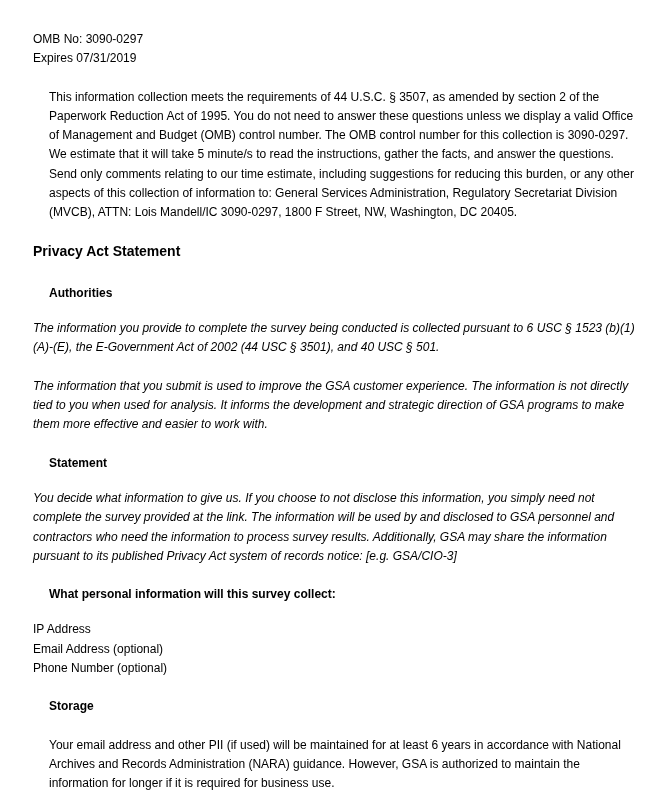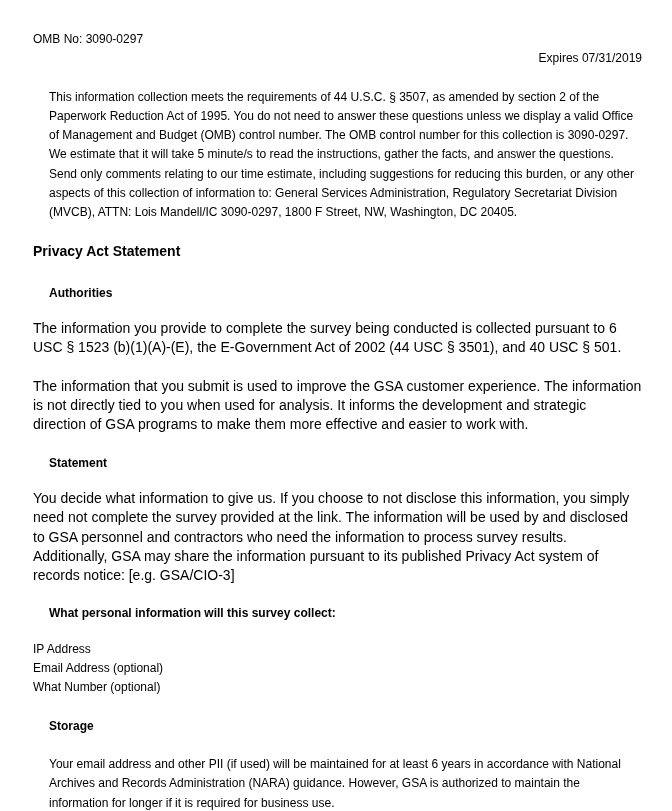--- a/index.html
+++ b/index.html
@@ -44,41 +44,42 @@
   .block {
     margin: 0 0 19px 0;
   }
   .block-heading {
     font-size: 12px;
     line-height: 19.3px;
     font-weight: bold;
     margin: 16px;
   }
   .block-body {
-    font-size: 14px;
+    font-size: 12px;
     line-height: 19.3px;
     margin: 0;
+    font-style: italic;
   }
   .info-list {
     margin: 0 0 19px 0;
   }
   .info-item {
     font-size: 12px;
     line-height: 19.3px;
     margin: 0;
   }
 </style>
 </head>
 <body>
 
 <div class="page">
 
 
   <p class="line">OMB No: 3090-0297</p>
-  <p class="line" style="margin-bottom:19px;text-align:right;">Expires 07/31/2019</p>
+  <p class="line" style="margin-bottom:19px;">Expires 07/31/2019</p>
 
   <p class="para">This information collection meets the requirements of 44 U.S.C. § 3507, as amended by section 2 of the Paperwork Reduction Act of 1995. You do not need to answer these questions unless we display a valid Office of Management and Budget (OMB) control number. The OMB control number for this collection is 3090-0297. We estimate that it will take 5 minute/s to read the instructions, gather the facts, and answer the questions. Send only comments relating to our time estimate, including suggestions for reducing this burden, or any other aspects of this collection of information to: General Services Administration, Regulatory Secretariat Division (MVCB), ATTN: Lois Mandell/IC 3090-0297, 1800 F Street, NW, Washington, DC 20405.</p>
 
   <h1 class="doc-title second">Privacy Act Statement</h1>
 
   <div class="block">
     <p class="block-heading">Authorities</p>
     <p class="block-body">The information you provide to complete the survey being conducted is collected pursuant to 6 USC § 1523 (b)(1)(A)-(E), the E-Government Act of 2002 (44 USC § 3501), and 40 USC § 501.</p>
   </div>
 
@@ -88,21 +89,21 @@
 
   <div class="block">
     <p class="block-heading">Statement</p>
     <p class="block-body">You decide what information to give us. If you choose to not disclose this information, you simply need not complete the survey provided at the link. The information will be used by and disclosed to GSA personnel and contractors who need the information to process survey results. Additionally, GSA may share the information pursuant to its published Privacy Act system of records notice: [e.g. GSA/CIO-3]</p>
   </div>
 
   <div class="info-list">
     <p class="block-heading">What personal information will this survey collect:</p>
     <p class="info-item">IP Address</p>
     <p class="info-item">Email Address (optional)</p>
-    <p class="info-item">What Number (optional)</p>
+    <p class="info-item">Phone Number (optional)</p>
   </div>
 
   <div class="block">
     <p class="block-heading">Storage</p>
   </div>
 
   <p class="para">Your email address and other PII (if used) will be maintained for at least 6 years in accordance with National Archives and Records Administration (NARA) guidance. However, GSA is authorized to maintain the information for longer if it is required for business use.</p>
 
 </div>
 

